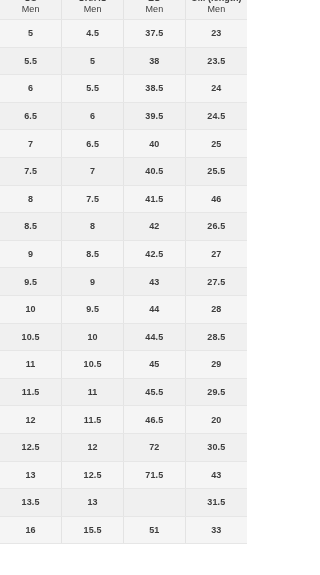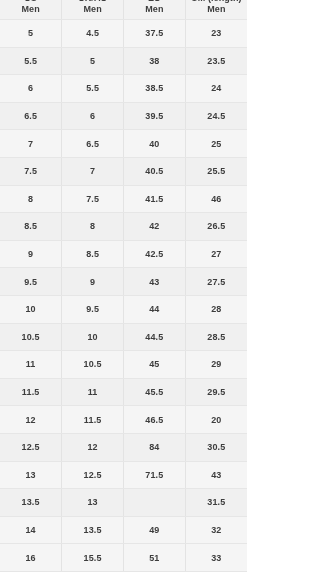--- a/index.html
+++ b/index.html
@@ -47,21 +47,21 @@
   thead th {
     height: 31px;
     background: #f2f2f2;
     font-size: 9px;
     font-weight: 700;
     line-height: 1.22;
     color: #33363a;
     letter-spacing: 0.1px;
   }
   thead th .hdr-unit { display: block; }
-  thead th .hdr-seg  { display: block; font-weight: 700; text-align: center; }
+  thead th .hdr-seg  { display: block; font-weight: 400; text-align: center; }
 
   tbody td {
     height: 26.6px;
     font-size: 9px;
     font-weight: 700;
     background: #f5f5f5;
     letter-spacing: 0.15px;
   }
   tbody tr.alt td { background: #f0f0f0; }
   tbody td.empty-cell { color: transparent; }
@@ -184,42 +184,36 @@
         </tr>
         <tr>
           <td>12</td>
           <td>11.5</td>
           <td>46.5</td>
           <td>20</td>
         </tr>
         <tr class="alt">
           <td>12.5</td>
           <td>12</td>
-          <td>84</td>
+          <td>72</td>
           <td>30.5</td>
         </tr>
         <tr>
           <td>13</td>
           <td>12.5</td>
           <td>71.5</td>
           <td>43</td>
         </tr>
         <tr class="alt">
           <td>13.5</td>
           <td>13</td>
           <td class="empty-cell"></td>
           <td>31.5</td>
         </tr>
         <tr>
-          <td>14</td>
-          <td>13.5</td>
-          <td>49</td>
-          <td>32</td>
-        </tr>
-        <tr>
           <td>16</td>
           <td>15.5</td>
           <td>51</td>
           <td>33</td>
         </tr>
       </tbody>
   </table>
 </div>
 
 </body></html>

